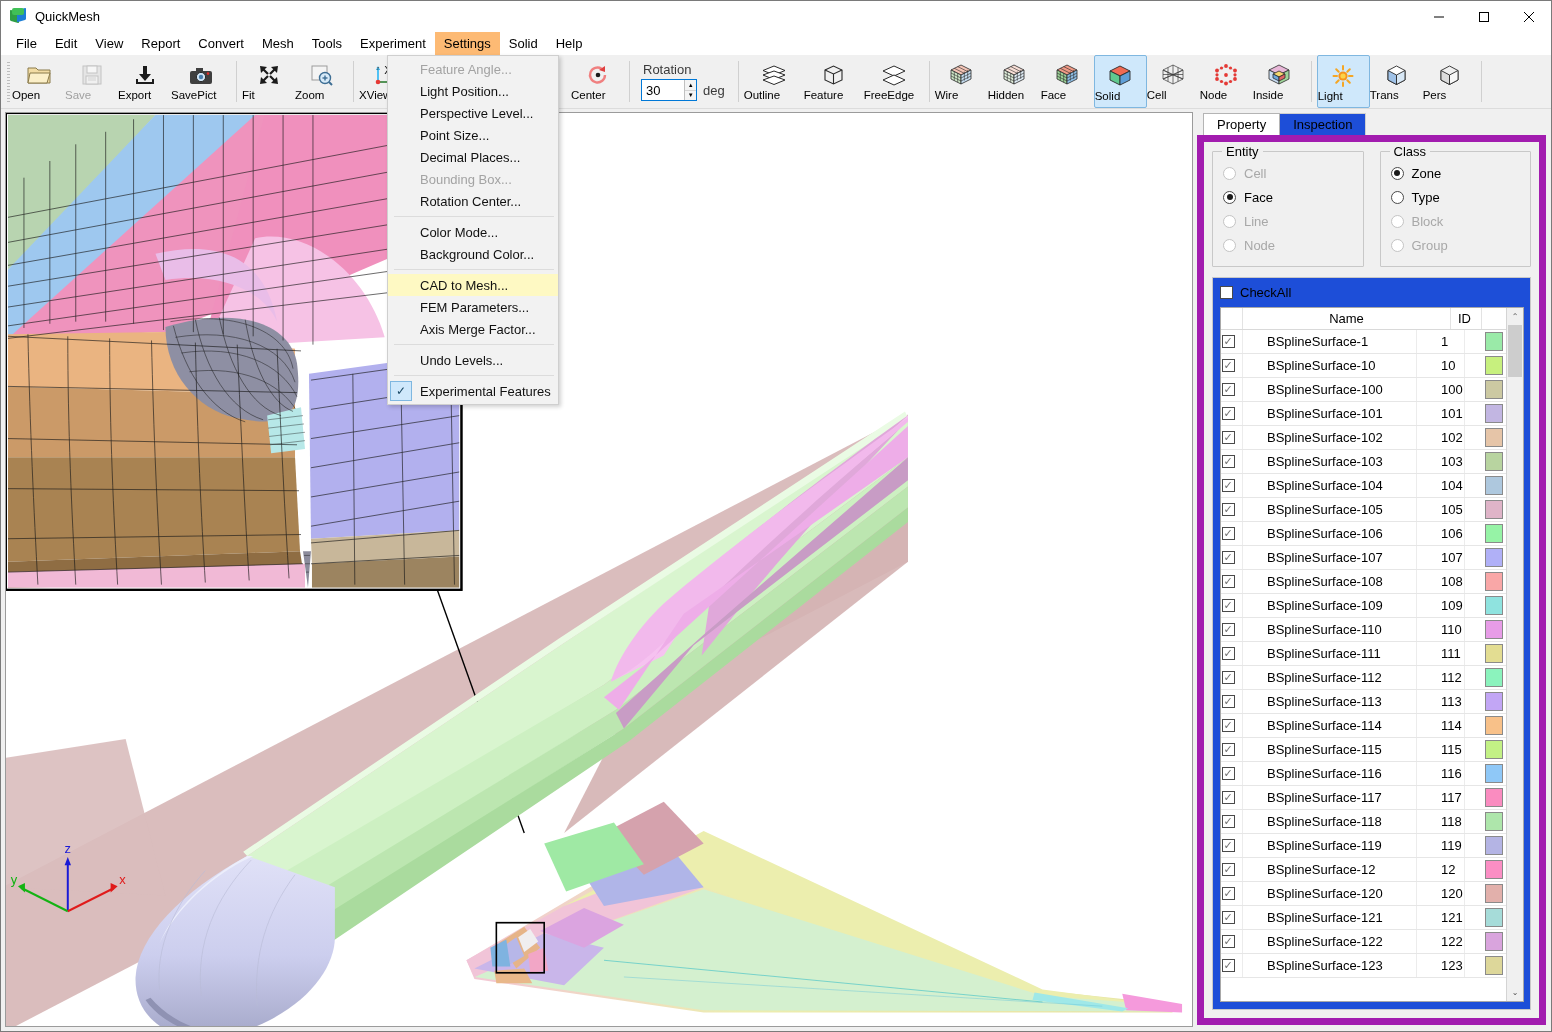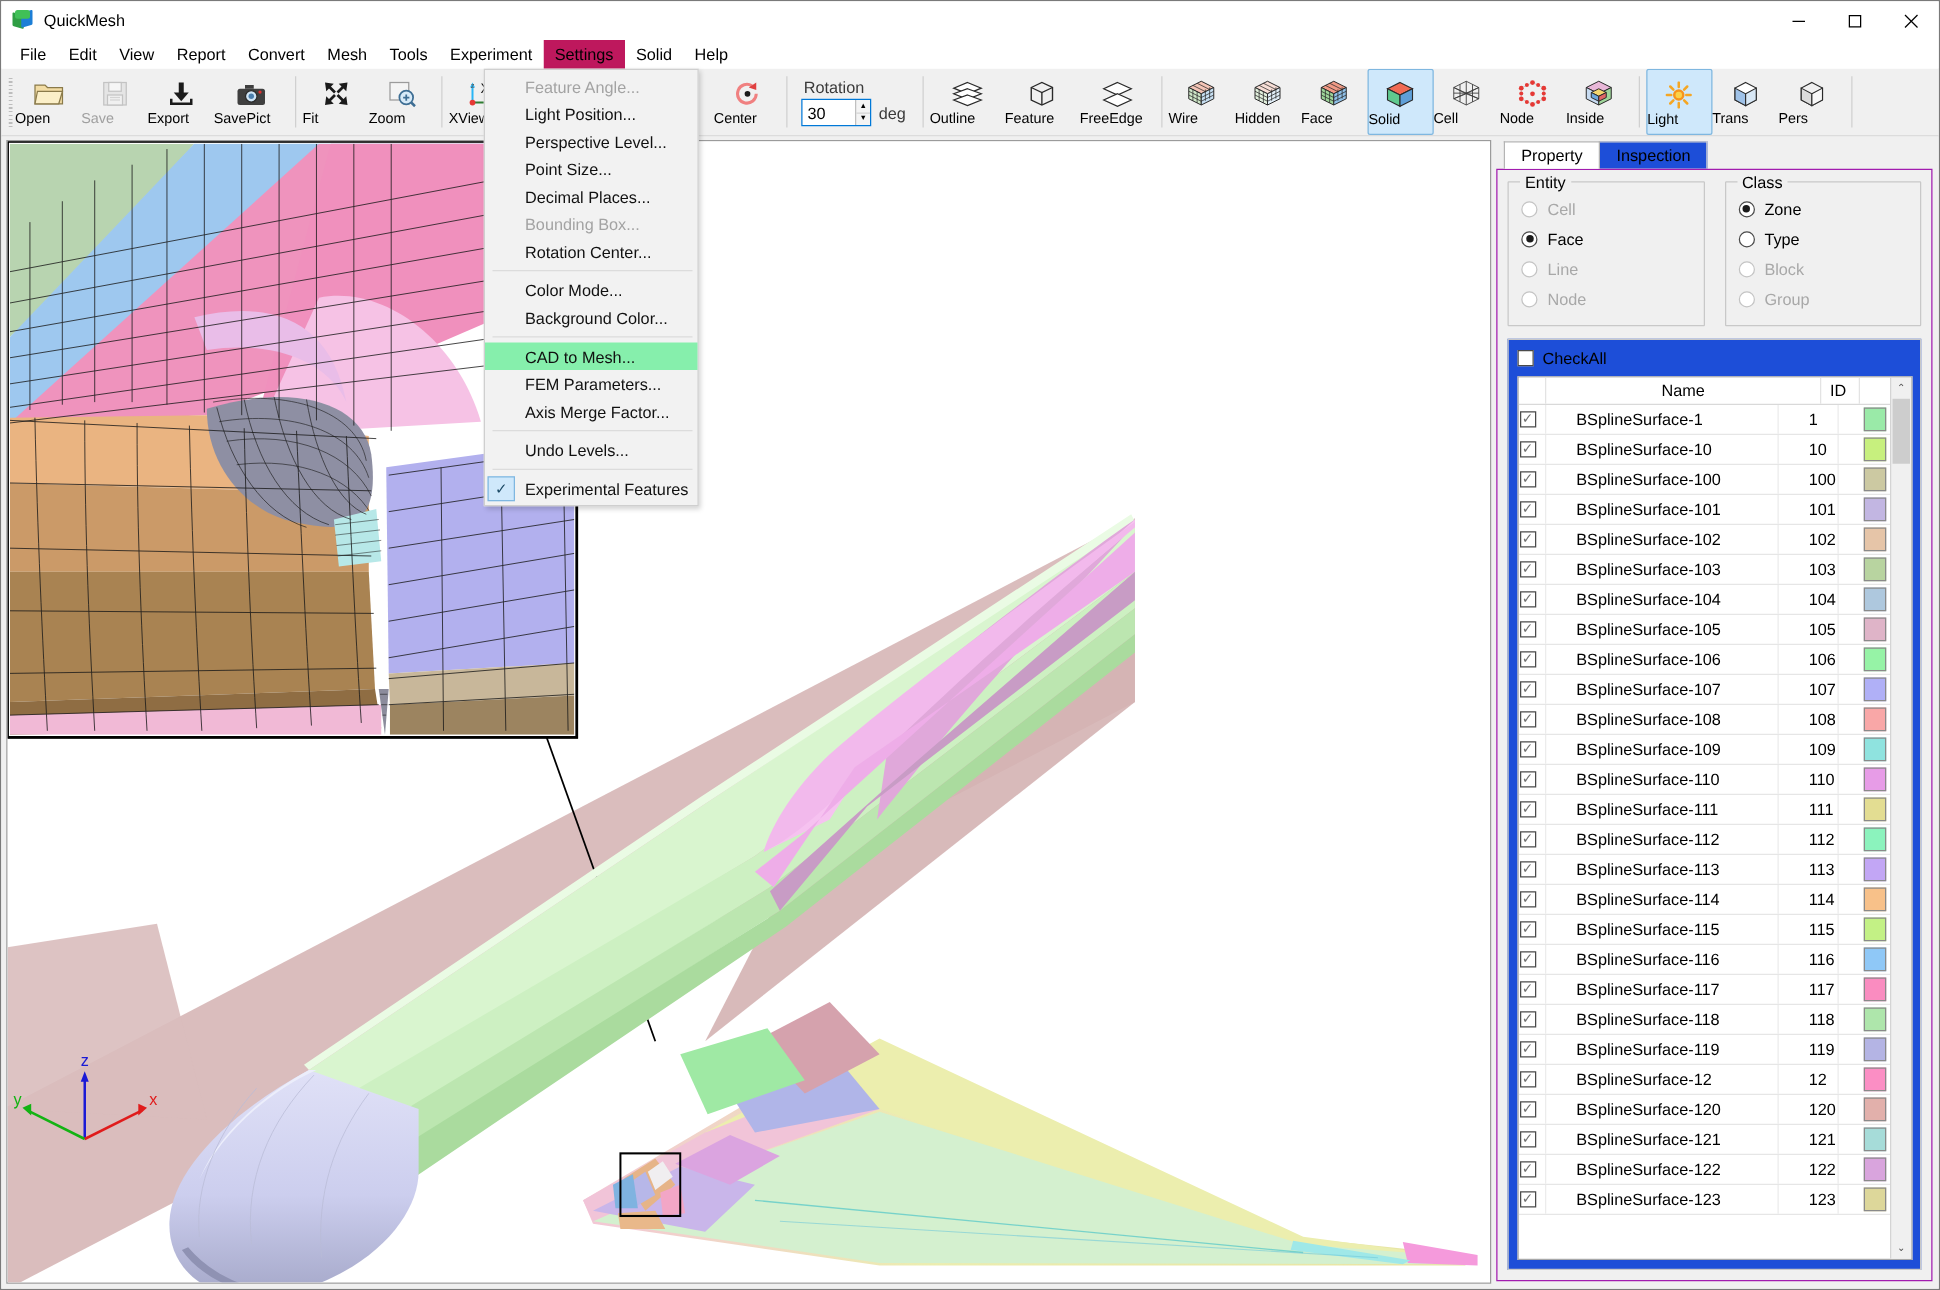--- a/index.html
+++ b/index.html
@@ -35,21 +35,21 @@
   .win-btn svg { display:block; }
   
   .menubar {
     height:23px; flex:0 0 23px; background:#ffffff;
     display:flex; align-items:stretch; padding-left:6px; position:relative; z-index:60;
   }
   .menu-item {
     padding:0 9px; display:flex; align-items:center; font-size:13px; color:#000;
     white-space:nowrap;
   }
-  .menu-item.active { background:#be185d; }
+  .menu-item.active { background:#fdba74; }
   
   .toolbar {
     height:54px; flex:0 0 54px; background:#f0f0f0;
     border-bottom:1px solid #dcdcdc;
     display:flex; align-items:stretch; position:relative; z-index:10;
     padding-left:4px;
   }
   .grip { width:7px; display:flex; align-items:center; justify-content:center; }
   .grip i { display:block; width:3px; height:40px;
     background-image: repeating-linear-gradient(to bottom,#bdbdbd 0 1px, transparent 1px 3px);}
@@ -82,21 +82,21 @@
     position:absolute; left:386px; top:54px; width:172px;
     background:#f2f2f2; border:1px solid #cfcfcf; z-index:100;
     box-shadow:2px 2px 4px rgba(0,0,0,0.18);
     padding:2px 0 2px 0;
   }
   .dd-item {
     height:22px; display:flex; align-items:center; font-size:13px; color:#111;
     padding-left:32px; position:relative; white-space:nowrap;
   }
   .dd-item.disabled { color:#a3a3a3; }
-  .dd-item.sel { background:#86efac; }
+  .dd-item.sel { background:#fef9c3; }
   .dd-sep { height:1px; background:#dcdcdc; margin:4px 4px 4px 6px; }
   .dd-check {
     position:absolute; left:2px; top:1px; width:22px; height:20px; background:#cfe8fb;
     border:1px solid #7fb7e0; display:flex; align-items:center; justify-content:center;
     font-size:12px; color:#1c4a66;
   }
   
   .content { flex:1 1 auto; display:flex; min-height:0; background:#f0f0f0; }
   .viewport {
     flex:1 1 auto; margin:3px 2px 4px 4px; background:#ffffff;
@@ -107,21 +107,21 @@
   .rightpanel {
     flex:0 0 356px; display:flex; flex-direction:column; padding:4px 5px 6px 2px;
   }
   .tabs { display:flex; align-items:flex-end; height:22px; padding-left:6px; }
   .tab {
     padding:0 13px; height:22px; display:flex; align-items:center; font-size:13px;
     background:#1d4ed8; border:1px solid #cfcfcf; border-bottom:none; margin-right:-1px;
   }
   .tab.active { background:#ffffff; border-color:#b4b4b4; position:relative; z-index:3; }
   .tabbody {
-    flex:1 1 auto; border:1px solid #a21caf; background:#f0f0f0;
+    flex:1 1 auto; border:7px solid #a21caf; background:#f0f0f0;
     padding:9px 8px 8px 8px; display:flex; flex-direction:column; min-height:0;justify-content:space-between;
   }
   .gb-row { display:flex; gap:16px; }
   .groupbox {
     border:1px solid #c8c8c8; border-radius:1px; padding:9px 10px 9px 10px; position:relative;
     flex:1 1 0;
   }
   .groupbox > .gb-title {
     position:absolute; top:-8px; left:9px; background:#f0f0f0; padding:0 4px; font-size:13px; color:#000;
   }

